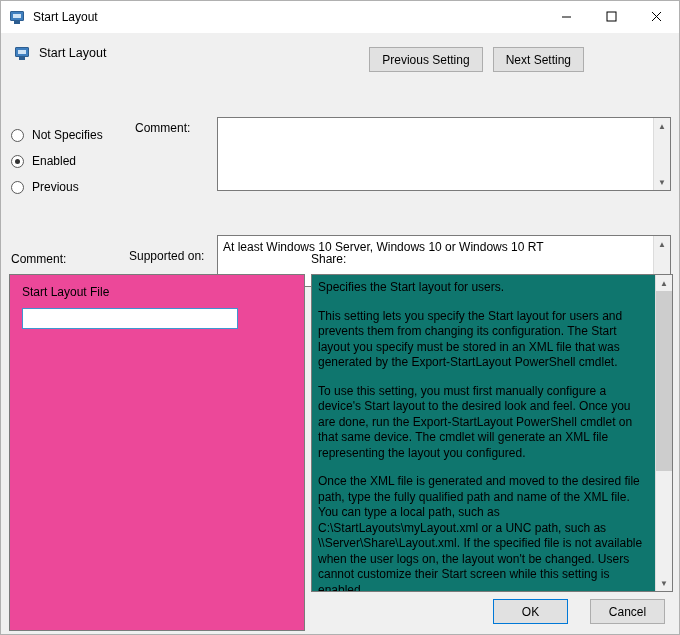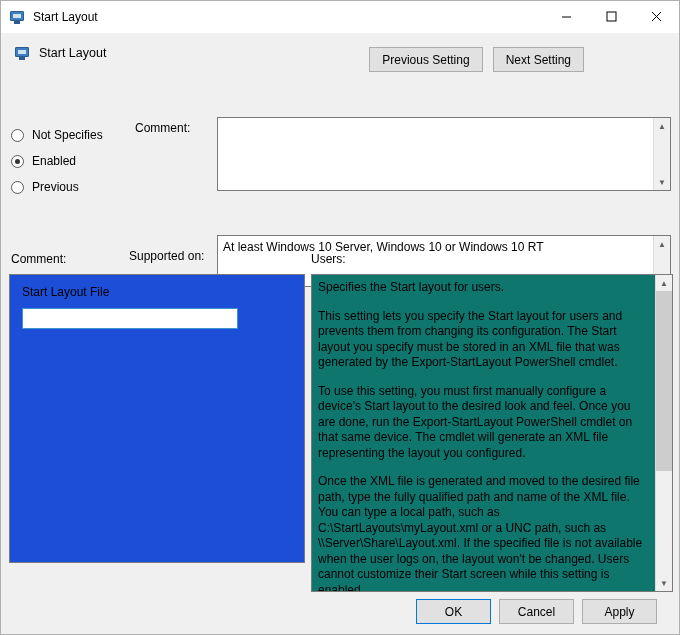--- a/index.html
+++ b/index.html
@@ -276,22 +276,22 @@
   
   .panels {
     position: relative;
     height: 325px;
   }
   .options-panel {
     position: absolute;
     left: 8px;
     top: 0;
     width: 296px;
-    height: 289px;
-    background: #1d4ed8;
+    height: 357px;
+    background: #ec4899;
     border: 1px solid #7a7a7a;
     box-sizing: border-box;
     padding: 10px 12px;
   }
   .field-label {
     font-size: 12px;
     margin-bottom: 9px;
   }
   .text-input {
     width: 216px;
@@ -336,24 +336,24 @@
   }
   .help-scroll .sb-thumb {
     background: #cdcdcd;
     height: 180px;
     margin: 0;
   }
 
   
   .footer {
     position: absolute;
-    right: 22px;
+    right: 14px;
     bottom: 10px;
     display: flex;
-    gap: 8px;
+    gap: 22px;
   }
   .footer .btn {
     min-width: 75px;
     height: 25px;
   }
   .footer .btn.default {
     border: 1px solid #0078d7;
   }
 </style>
 </head>
@@ -433,21 +433,21 @@
       <div class="scrollbar-v">
         <div class="sb-arrow">▲</div>
         <div class="sb-track"></div>
         <div class="sb-arrow">▼</div>
       </div>
     </div>
   </div>
 
   <div class="mid-labels">
     <div class="label-options">Comment:</div>
-    <div class="label-help">Users:</div>
+    <div class="label-help">Share:</div>
   </div>
 
   <div class="panels">
     <div class="options-panel">
       <div class="field-label">Start Layout File</div>
       <input class="text-input" type="text" placeholder="" style="">
     </div>
 
     <div class="help-panel">
       <div class="help-text">
@@ -462,16 +462,15 @@
         <div class="sb-thumb"></div>
         <div class="sb-track"></div>
         <div class="sb-arrow">▼</div>
       </div>
     </div>
   </div>
 
   <div class="footer">
     <button class="btn default">OK</button>
     <button class="btn">Cancel</button>
-    <button class="btn">Apply</button>
   </div>
 
 </div>
 
 </body></html>

